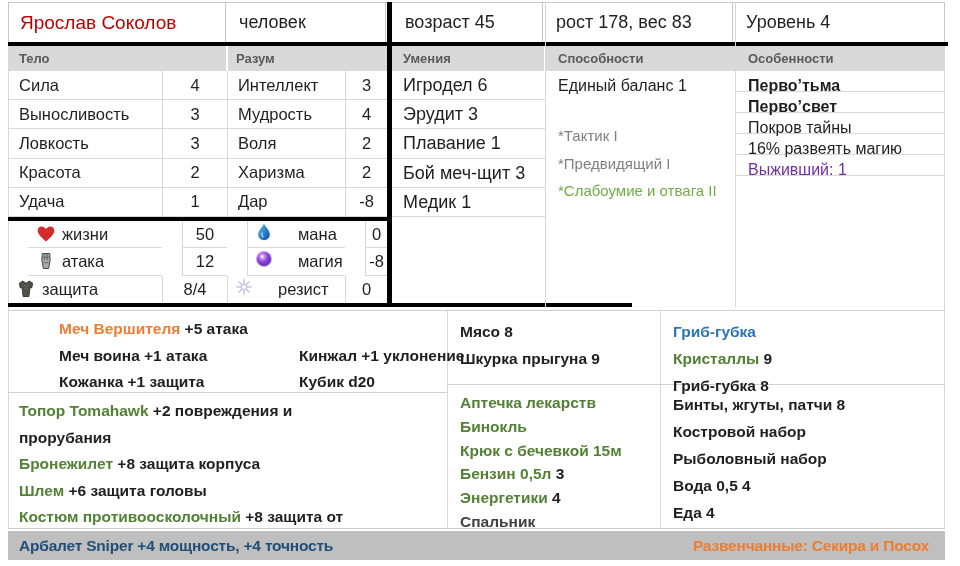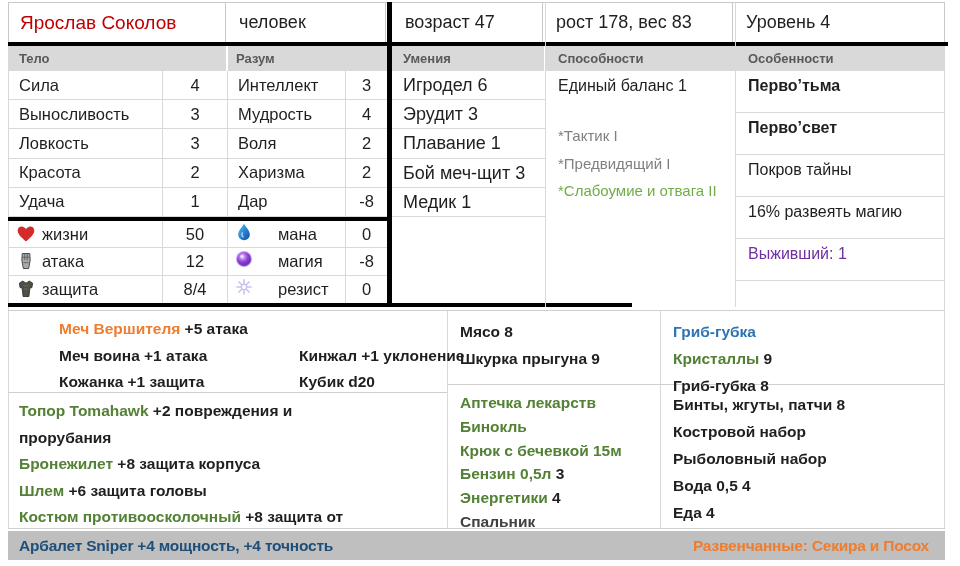--- a/index.html
+++ b/index.html
@@ -38,39 +38,39 @@
                 font-size:16.5px; }
   .stats-grid > div { border-bottom:1px solid #D9D9D9; display:flex; align-items:center; }
   .cell-label  { padding-left:11px; }
   .cell-value  { justify-content:center; border-left:1px solid #D9D9D9; }
   .cell-label2 { padding-left:10px; border-left:1px solid #D9D9D9; }
 
   .res-grid { position:absolute; left:8px; top:221px; width:379px; height:82px;
               display:grid; grid-template-columns:154px 65px 118px 42px; grid-auto-rows:27.3px;
               font-size:16.5px; }
   .res-grid > div { display:flex; align-items:center; }
-  .res-grid > .rb { border-bottom:1px solid #D9D9D9; }
+  .res-grid > .rb { border-bottom:1px solid #D9D9D9;margin-left:20px; }
   .res-label { padding-left:8px; gap:6px; }
   .res-label .icn { width:20px; height:20px; flex:0 0 20px; display:inline-block; }
   .res-value { justify-content:center; border-left:1px solid #D9D9D9; }
   .res-label2 { padding-left:6px; gap:24px; border-left:1px solid #D9D9D9; }
 
   
   .vline { position:absolute; width:1px; background:#D9D9D9; }
   .skills-col { position:absolute; left:392px; top:71px; width:153px; font-size:18px; }
   .skills-col > div { height:29.2px; line-height:29.2px; padding-left:11px; border-bottom:1px solid #D9D9D9; }
 
   .abil-cell { position:absolute; left:546px; top:71px; width:189px; }
   .abil-primary { padding:6px 0 0 12px; font-size:16px; }
   .abil-starred { margin-top:27px; padding-left:12px; font-size:15px; line-height:27.5px; }
   .txt-gray { color:#808080; }
   .txt-lgreen { color:#70AD47; }
 
   .feat-col { position:absolute; left:736px; top:71px; width:209px; font-size:16px; }
-  .feat-col > div { height:42px; line-height:29.2px; padding-left:12px; border-bottom:1px solid #D9D9D9; }
+  .feat-col > div { height:21px; line-height:29.2px; padding-left:12px; border-bottom:1px solid #D9D9D9; }
   .feat-bold { font-weight:bold; }
   .txt-purple { color:#7030A0; }
 
   
   .hline { position:absolute; height:1px; background:#D0D0D0; }
   .inv-cell { position:absolute; font-weight:bold; font-size:15.5px; }
   .inv-weapons { left:8px; top:311px; width:439px; padding:5px 0 0 11px; line-height:26.5px;margin-left:40px; }
   .wline { display:flex; }
   .wcolA { width:240px; }
   .inv-armor { left:8px; top:393px; width:370px; padding:5px 0 0 11px; line-height:26.5px; }
@@ -99,21 +99,21 @@
 
 <div class="sheet">
 
   <div class="outl"></div>
   <div class="outr"></div>
 
   <div class="hdr">
     <div class="hdr-cell hdr-name">Ярослав Соколов</div>
     <div class="hdr-cell hdr-race">человек</div>
     <div class="hdr-cell hdr-gap"></div>
-    <div class="hdr-cell hdr-age">возраст 47</div>
+    <div class="hdr-cell hdr-age">возраст 45</div>
     <div class="hdr-cell hdr-hw">рост 178, вес 83</div>
     <div class="hdr-cell hdr-level">Уровень 4</div>
   </div>
   <div class="vblack"></div>
   <div class="hblack-hdr"></div>
 
   <div class="band band-body">Тело</div>
   <div class="band band-mind">Разум</div>
   <div class="band band-skills">Умения</div>
   <div class="band band-abil">Способности</div>

